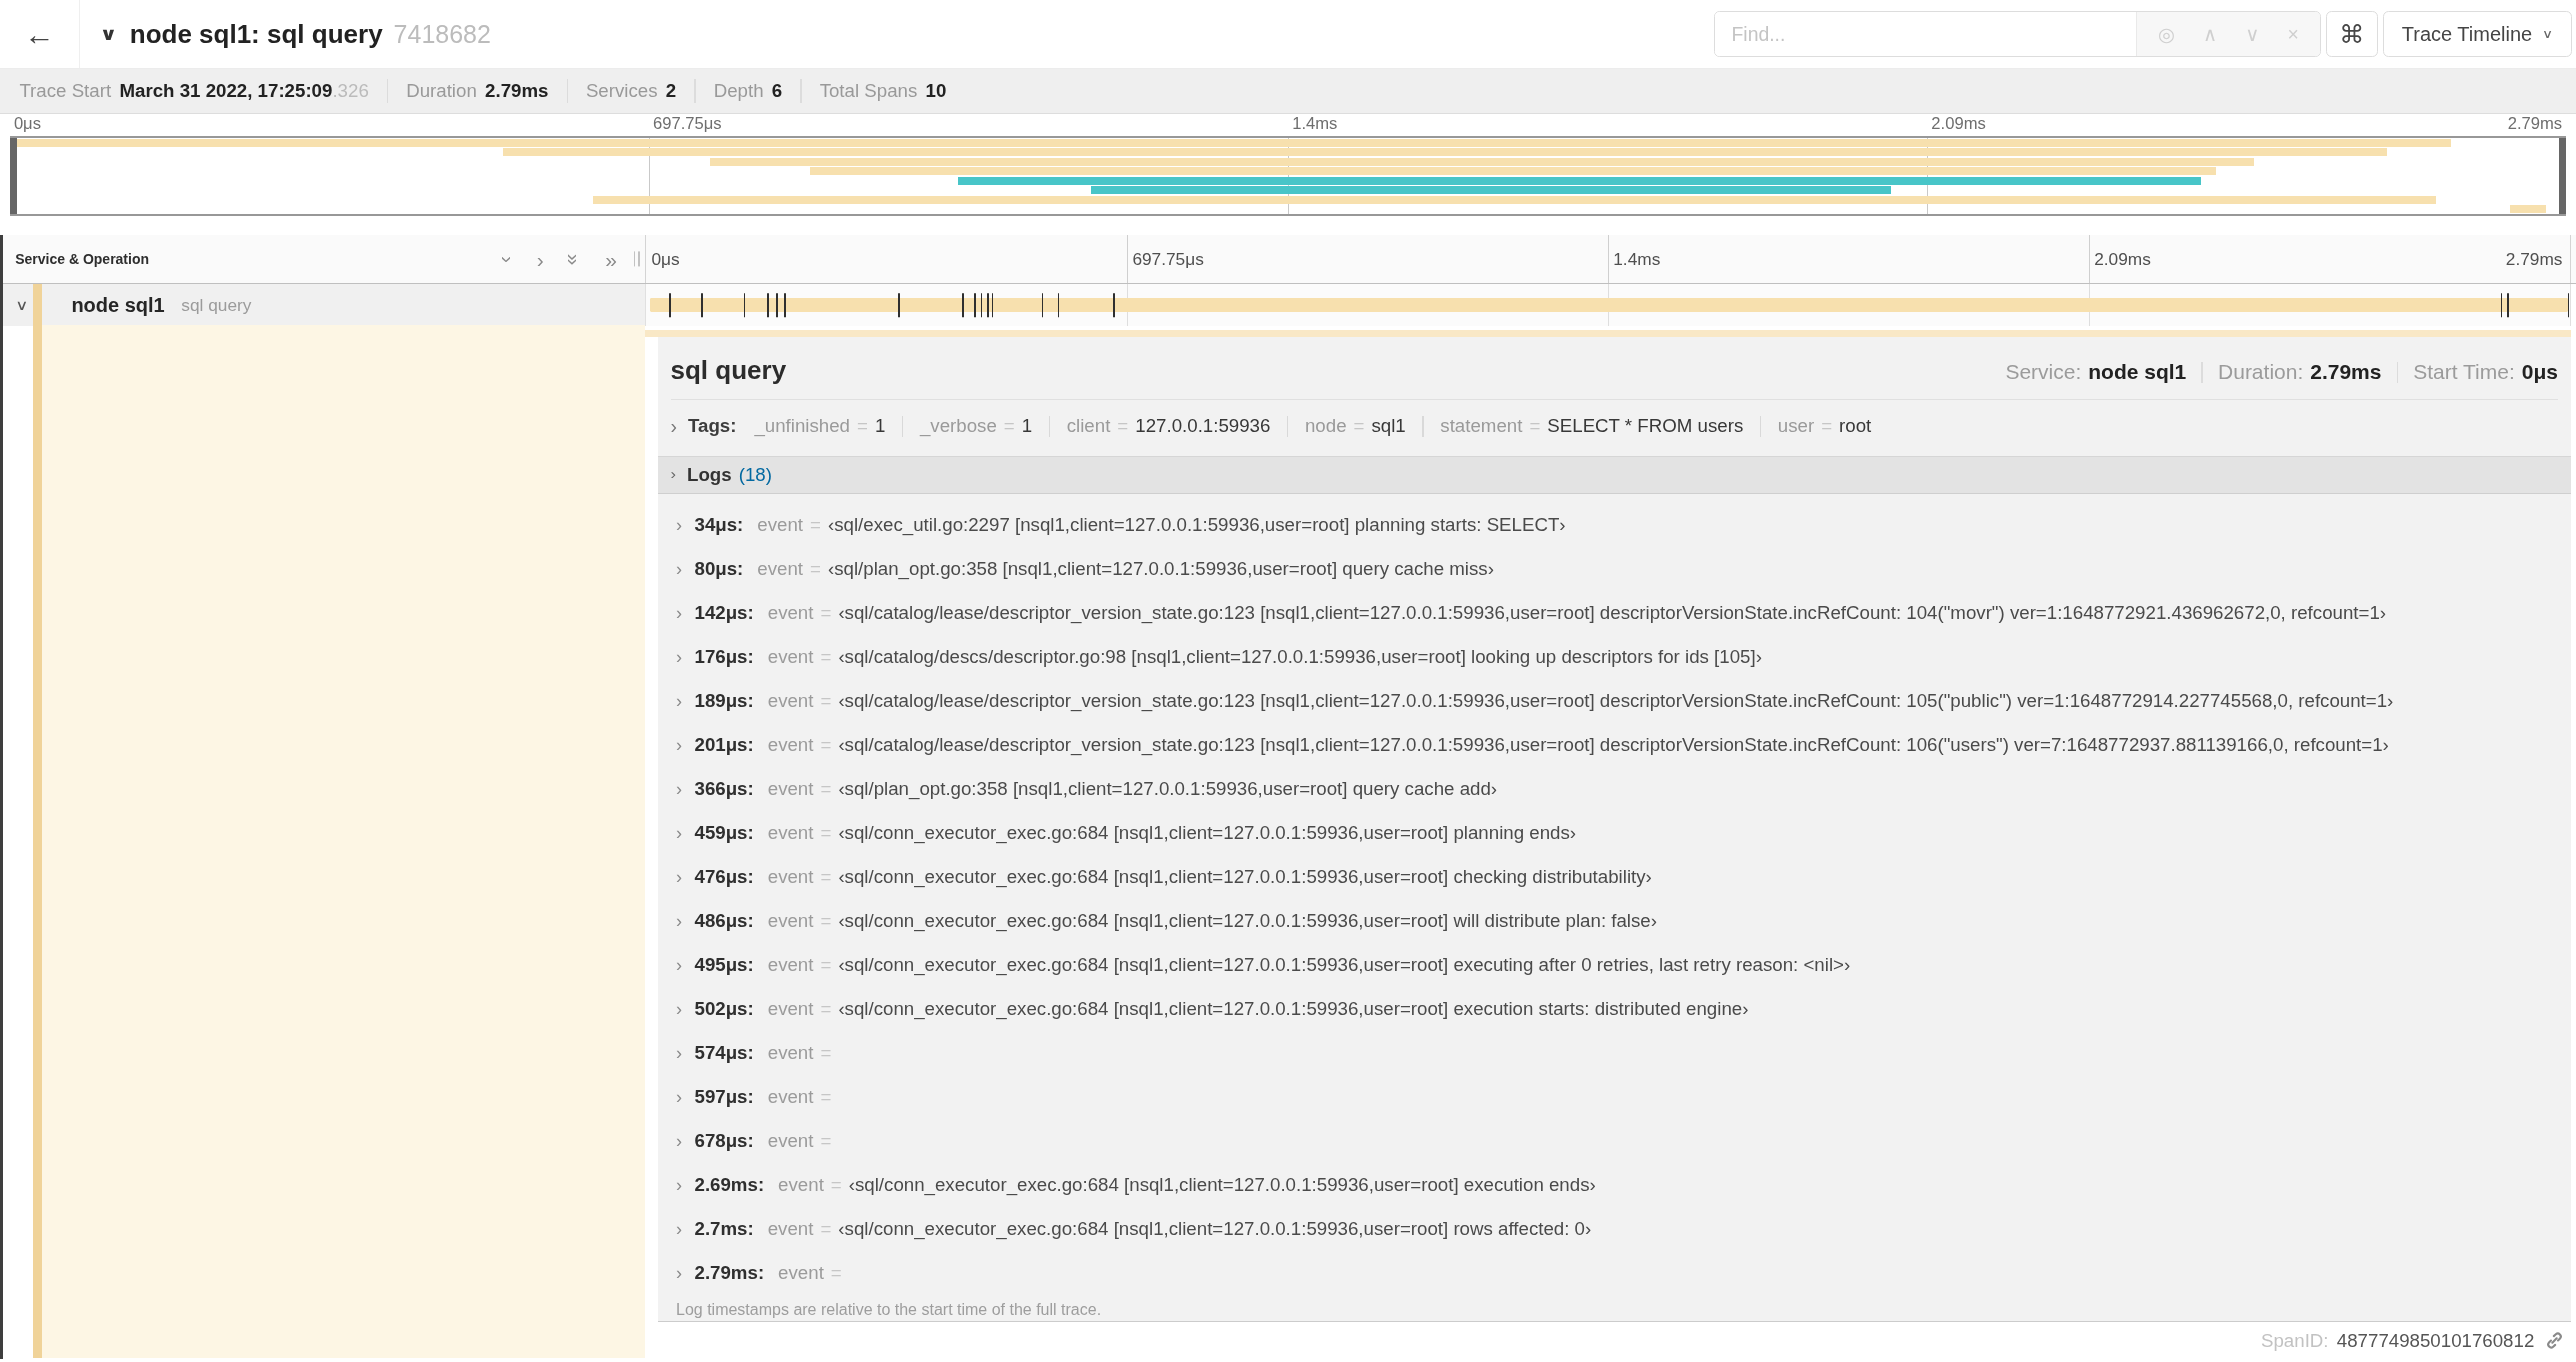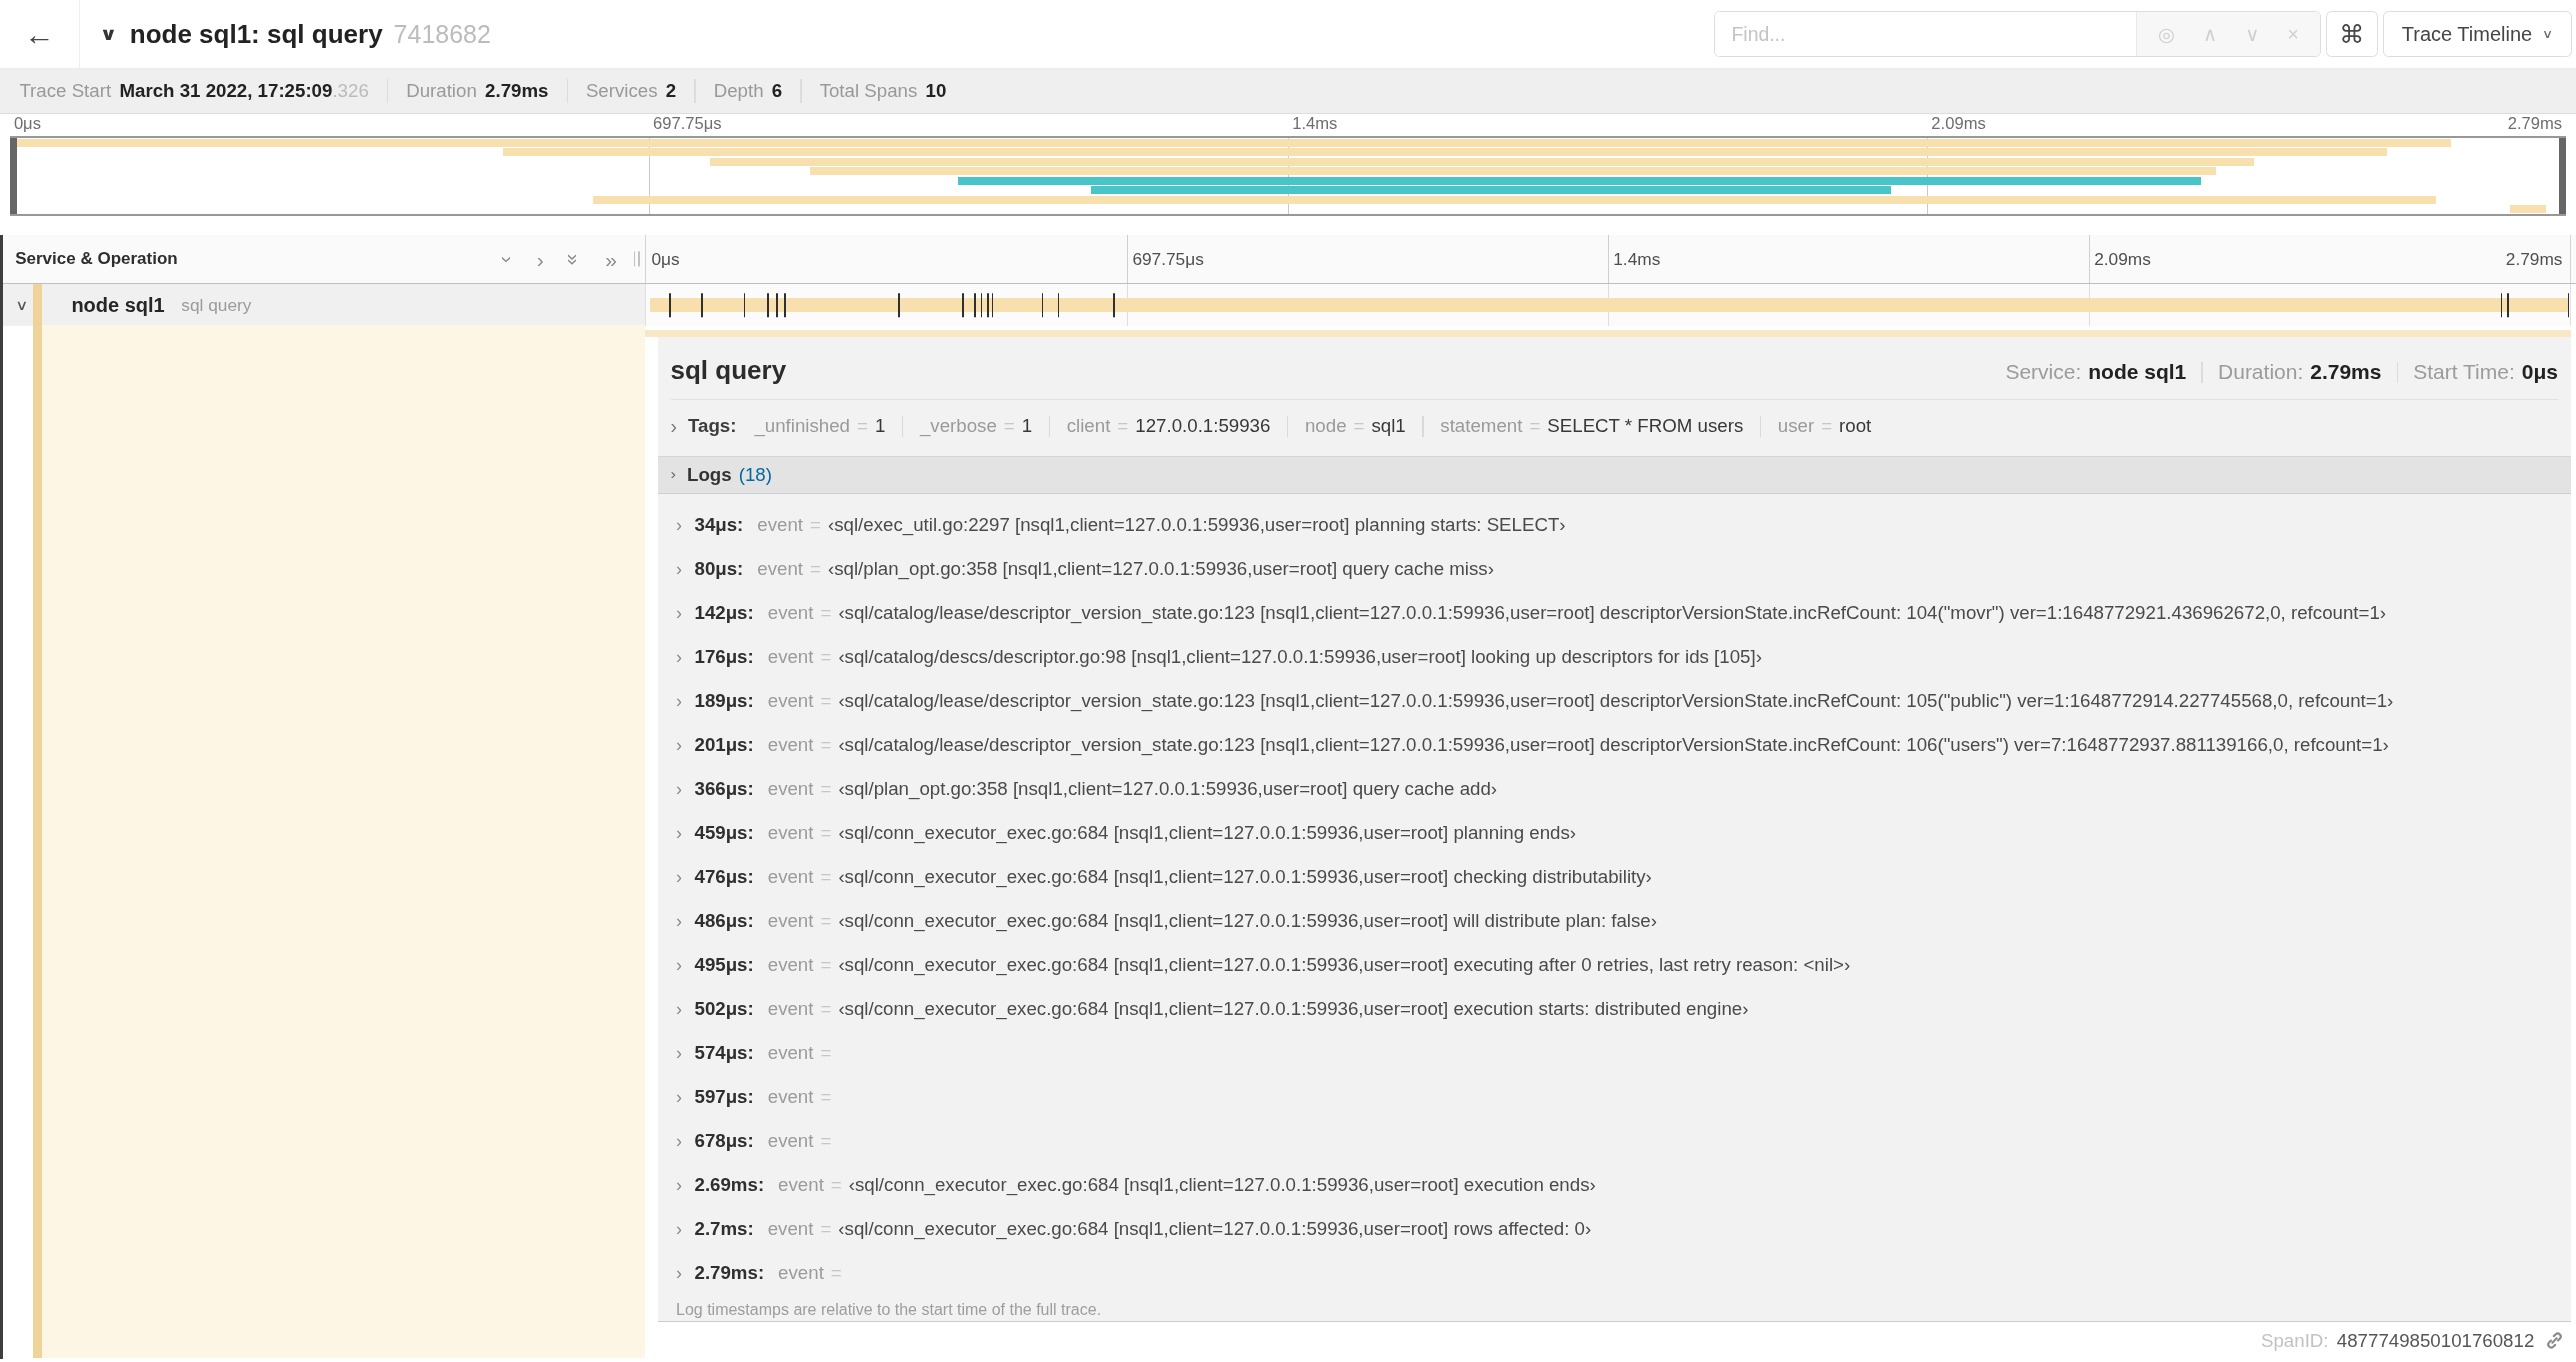--- a/index.html
+++ b/index.html
@@ -46,21 +46,21 @@
                border-top:2.1px solid #989898;border-bottom:2.1px solid #989898;cursor:col-resize;}
   .mini-grid{position:absolute;top:0;bottom:0;width:0.7px;background:#c9c9c9;}
   .mini-row{position:absolute;left:0;right:0;}
   .mini-bar{position:absolute;top:0.7px;bottom:0.7px;}
   .mini-handle{position:absolute;top:0;bottom:0;width:7px;background:#666;cursor:ew-resize;}
 
   
   .tl-header{position:absolute;left:0;top:235px;right:0;height:48px;background:#fafafa;
              border-bottom:1.4px solid #bfbfbf;}
   .tlh-left{position:absolute;left:0;top:0;bottom:0;width:645px;display:flex;align-items:center;}
-  .tlh-title{font-size:17px;font-weight:700;color:#2e2e2e;padding-left:15.2px;}
+  .tlh-title{font-size:14px;font-weight:700;color:#2e2e2e;padding-left:15.2px;}
   .tlh-icons{margin-left:auto;display:flex;align-items:center;gap:25px;color:#8a8a8a;
              font-size:21px;padding-right:28px;}
   .tlh-icons span{cursor:pointer;line-height:1;}
   .rot90{display:inline-block;transform:rotate(90deg);}
   .splitter{position:absolute;left:634px;top:50%;transform:translateY(-50%);display:flex;gap:2.8px;cursor:col-resize;}
   .splitter i{display:block;width:1.4px;height:15.2px;background:#c2c2c2;}
   .ruler{position:absolute;left:645px;right:5.5px;top:0;bottom:0;border-left:1.4px solid #d4d4d4;border-right:0.7px solid #d4d4d4;}
   .ruler-tick{position:absolute;top:0;bottom:0;border-left:0.7px solid #cfcfcf;}
   .ruler-label{position:absolute;top:50%;transform:translateY(-50%);font-size:17.3px;color:#4f4f4f;
                padding-left:5.5px;white-space:nowrap;}

